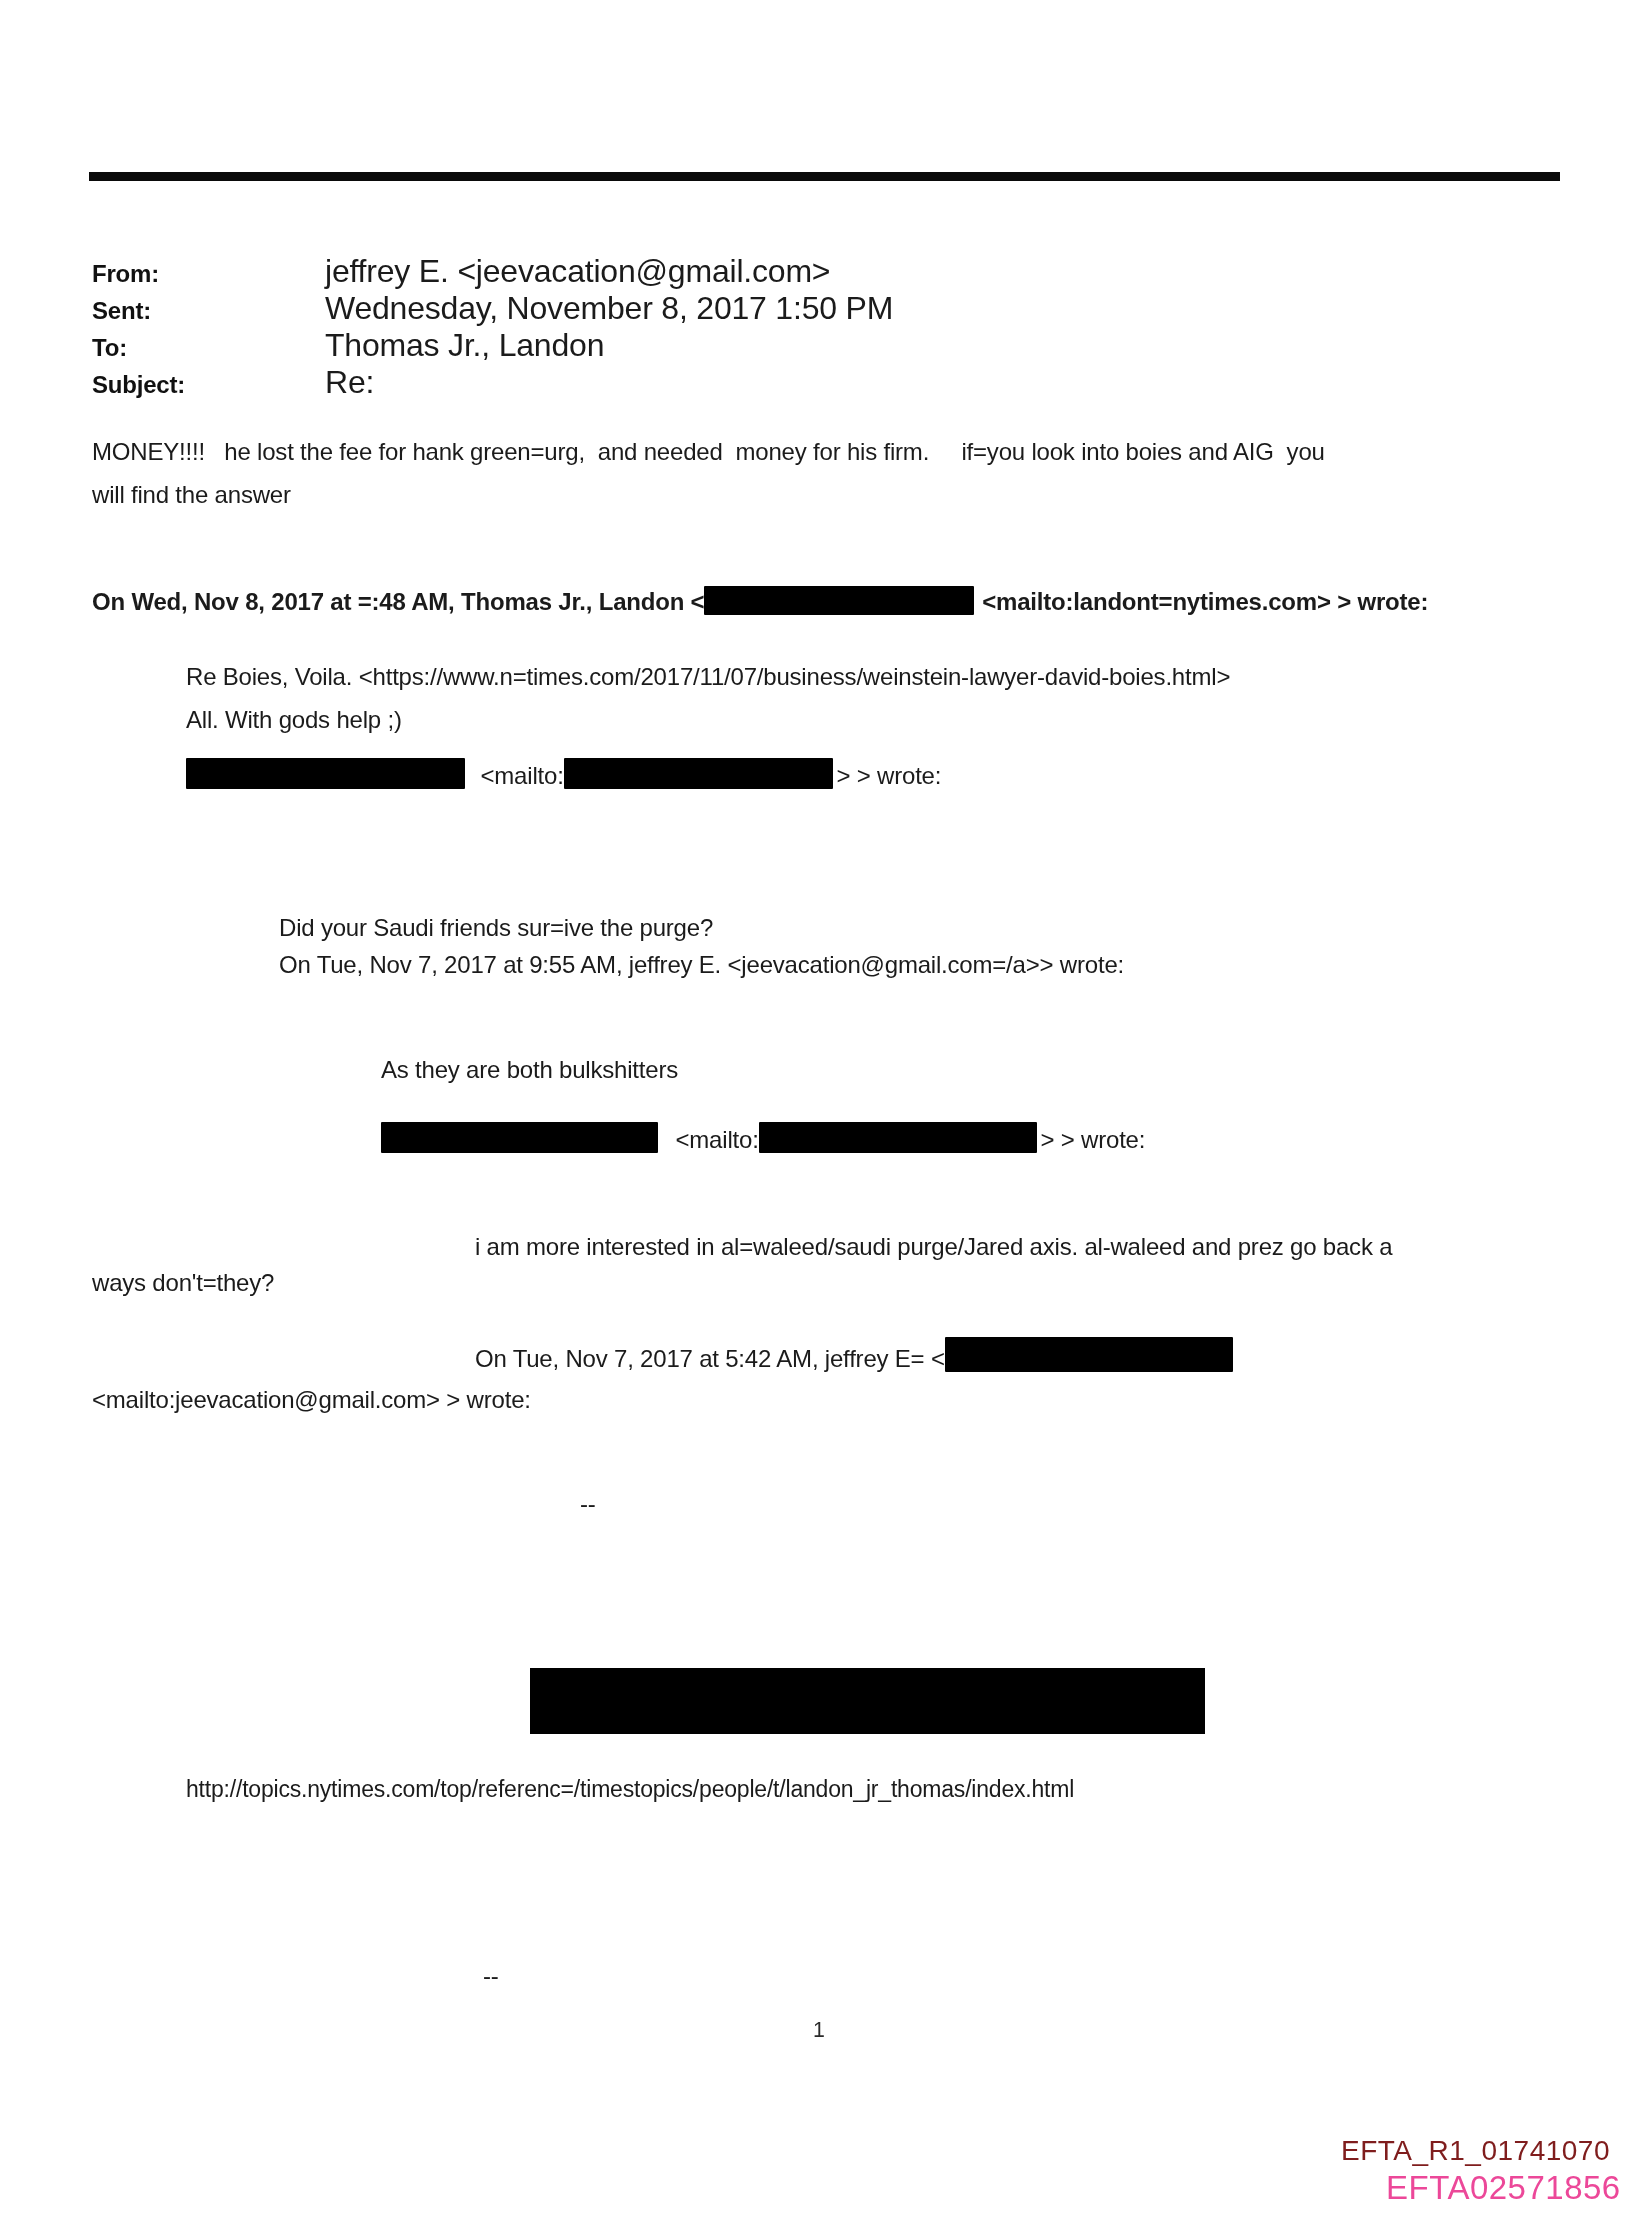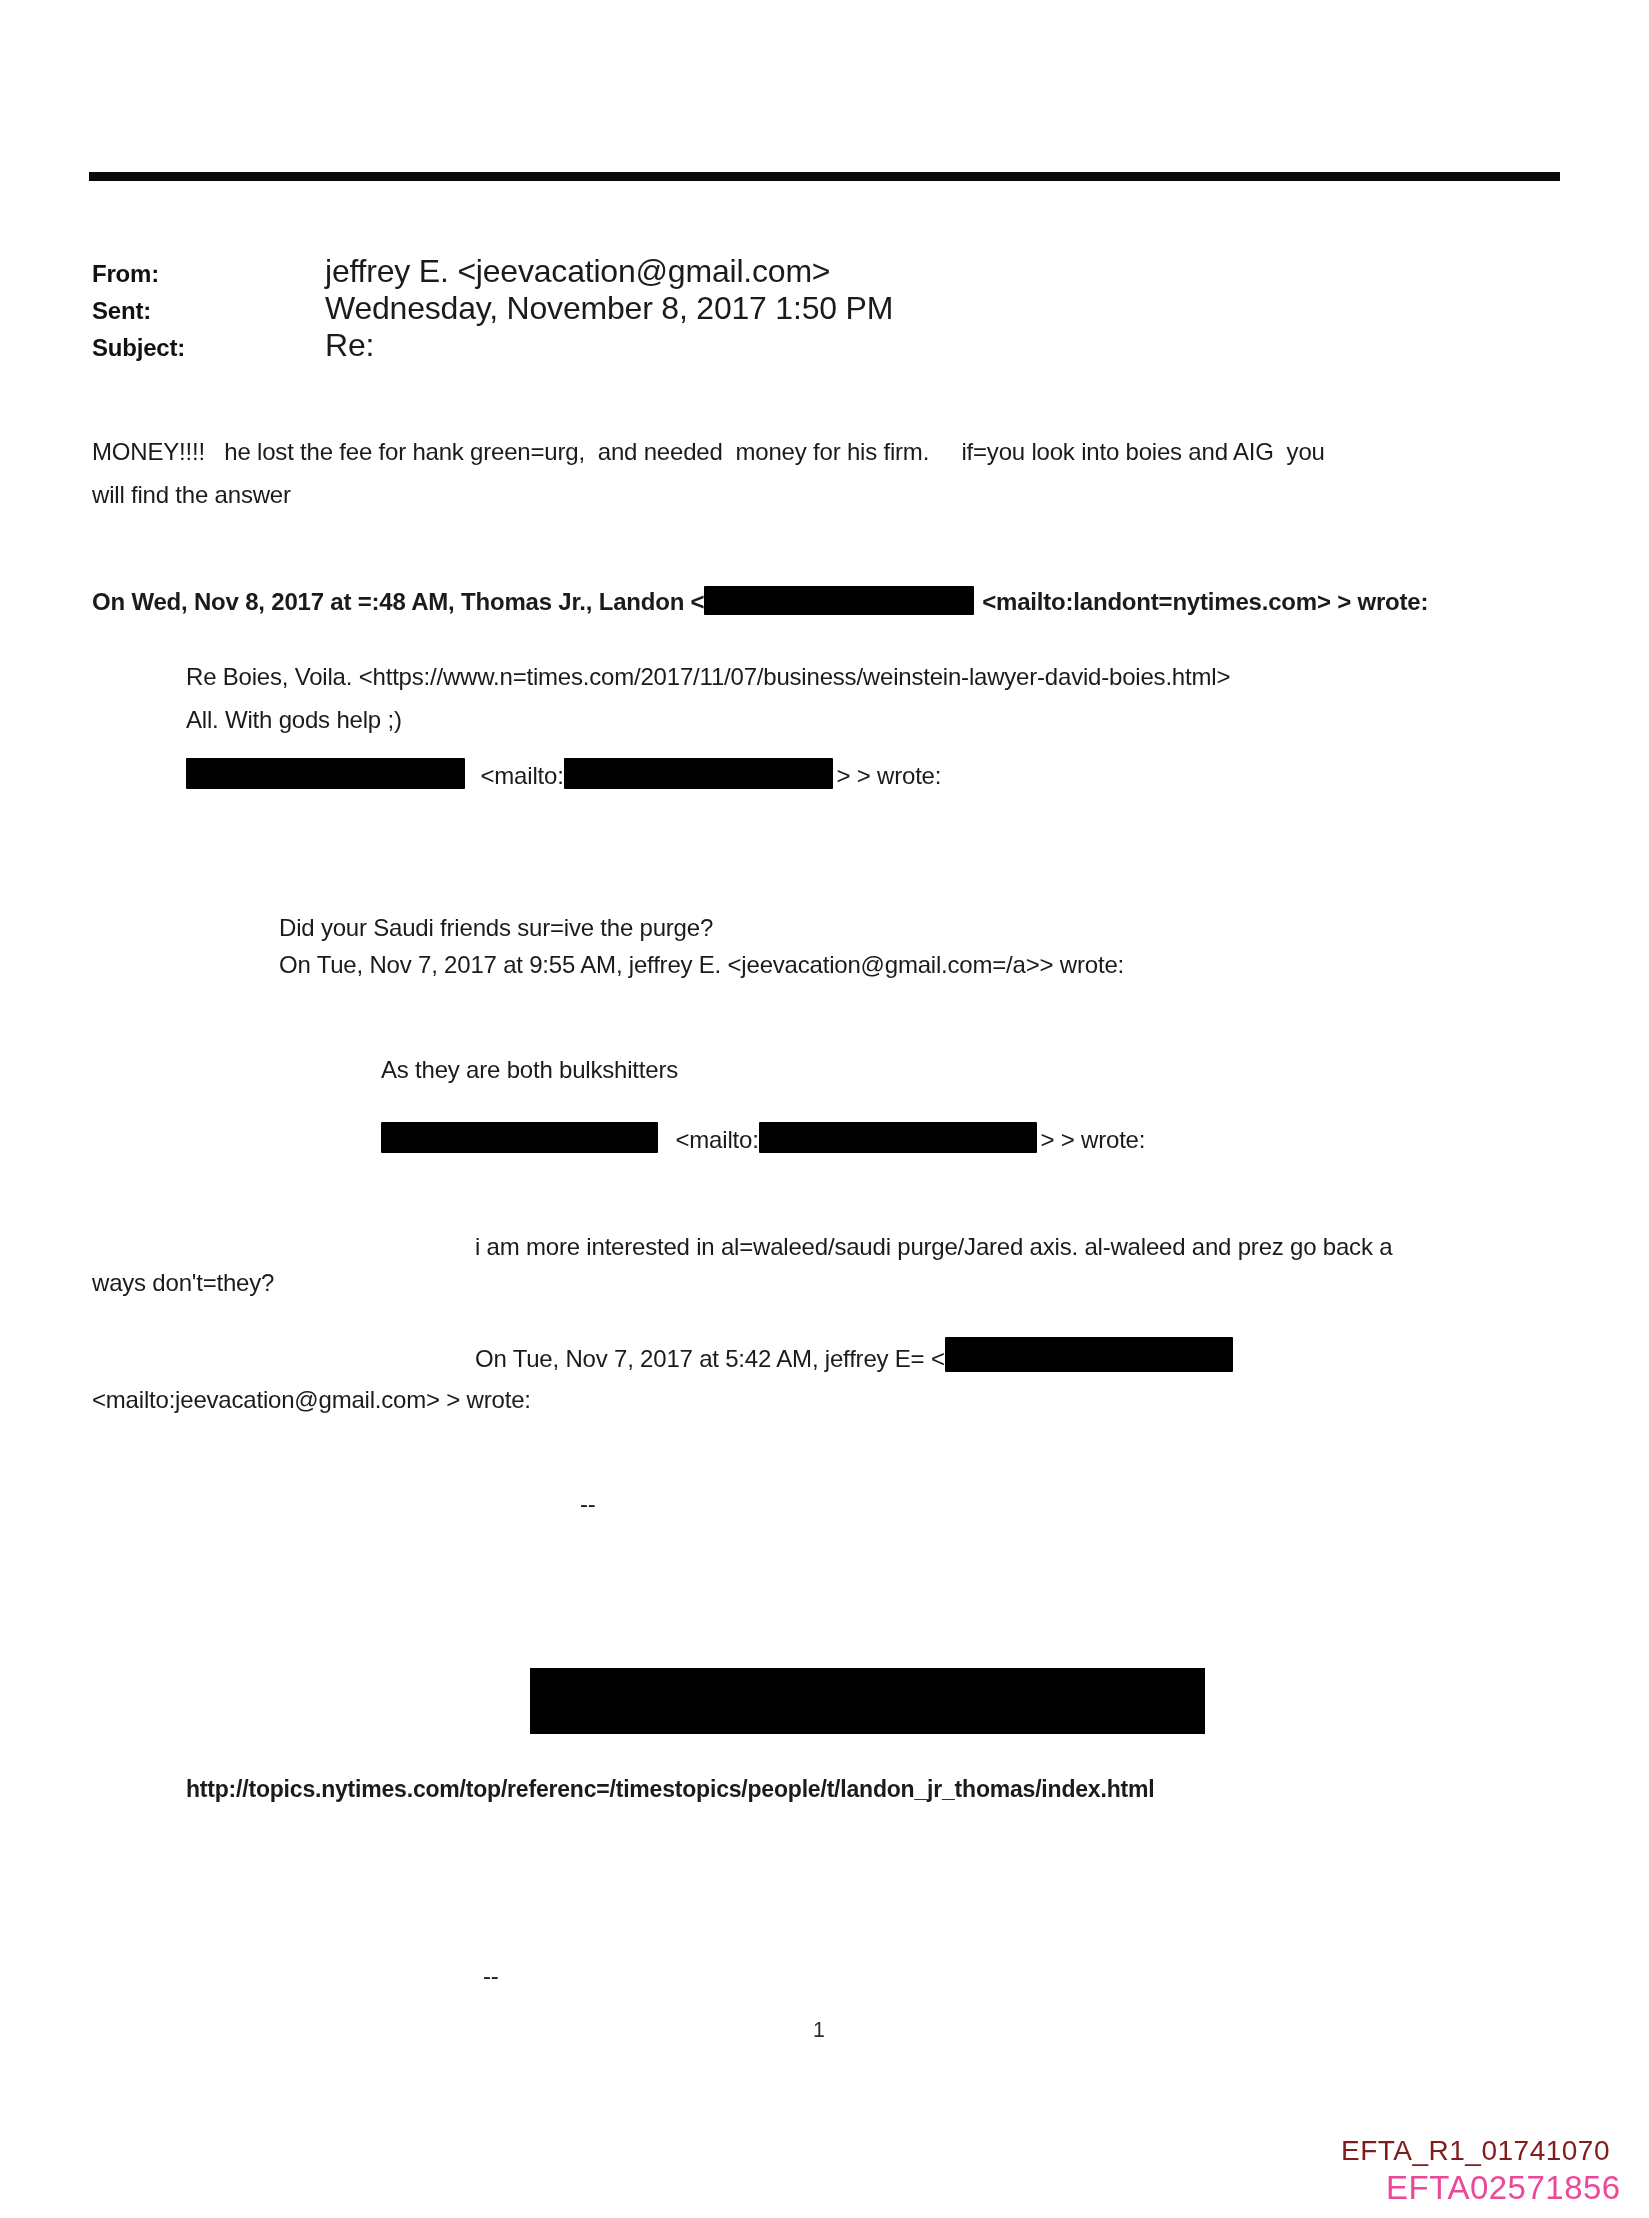--- a/index.html
+++ b/index.html
@@ -110,20 +110,24 @@
   <div class="hdr">
     <div class="hdr-row">
       <div class="hdr-label">From:</div>
       <div class="hdr-value">jeffrey E. &lt;jeevacation@gmail.com&gt;</div>
     </div>
     <div class="hdr-row">
       <div class="hdr-label">Sent:</div>
       <div class="hdr-value">Wednesday, November 8, 2017 1:50 PM</div>
     </div>
     <div class="hdr-row">
+      <div class="hdr-label">To:</div>
+      <div class="hdr-value">Thomas Jr., Landon</div>
+    </div>
+    <div class="hdr-row">
       <div class="hdr-label">Subject:</div>
       <div class="hdr-value">Re:</div>
     </div>
   </div>
 
   <div class="para" style="left:92px; top:430px; width:1475px;">
     <span class="nowrap">MONEY!!!!   he lost the fee for hank green=urg,  and needed  money for his firm.     if=you look into boies and AIG  you</span><br>
     <span>will find the answer</span>
   </div>
 
@@ -158,21 +162,21 @@
     <span>On Tue, Nov 7, 2017 at 5:42 AM, jeffrey E= &lt;</span><span class="redact" style="width:288px;height:35px;"></span>
   </div>
 
   <div class="para" style="left:92px; top:1378px; width:873px;">&lt;mailto:jeevacation@gmail.com&gt; &gt; wrote:</div>
 
   <div class="para" style="left:580px; top:1482px; width:194px;">--</div>
 
 
   <div class="redact-block" style="left:530px; top:1668px; width:675px; height:66px;"></div>
 
-  <div class="para" style="left:186px; top:1768px; width:1261px; font-size:23px;font-weight:bold;">http://topics.nytimes.com/top/referenc=/timestopics/people/t/landon_jr_thomas/index.html</div>
+  <div class="para" style="left:186px; top:1768px; width:1261px; font-size:23px;">http://topics.nytimes.com/top/referenc=/timestopics/people/t/landon_jr_thomas/index.html</div>
 
   <div class="para" style="left:483px; top:1954px; width:194px;">--</div>
 
   <div class="page-num" style="left:813px; top:2018px;">1</div>
 
   <div class="bates1" style="left:1341px; top:2135px;">EFTA_R1_01741070</div>
 
   <div class="bates2" style="left:1386px; top:2169px;">EFTA02571856</div>
 
 </div>

